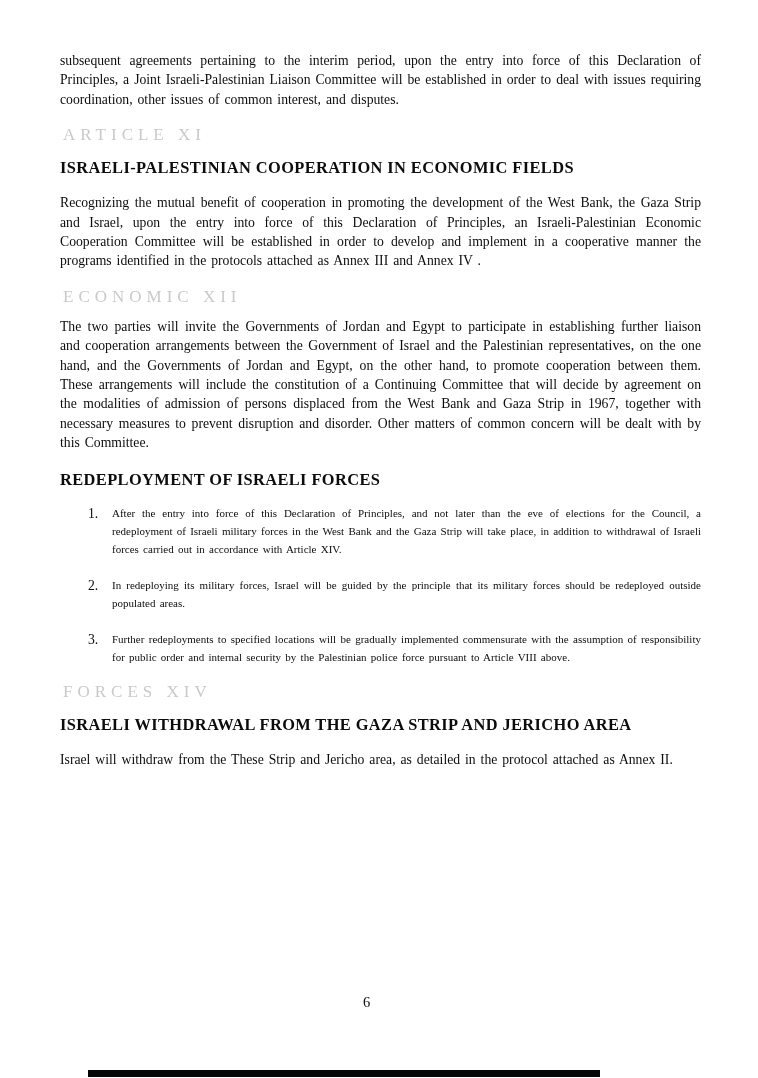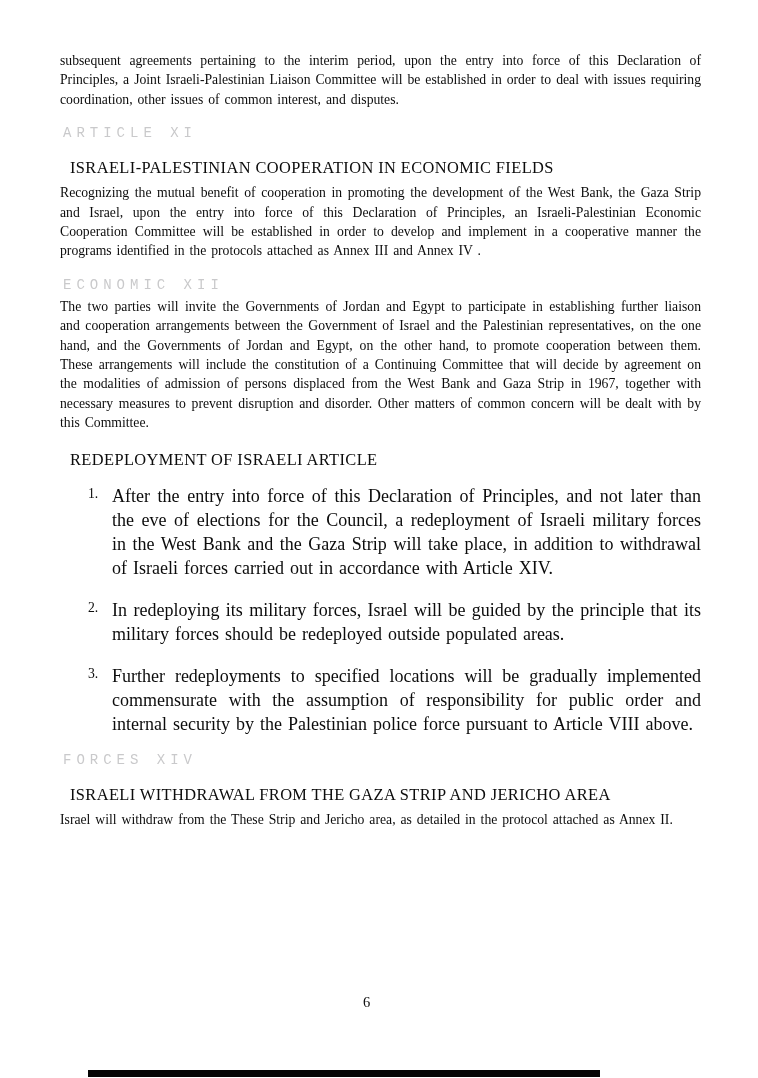--- a/index.html
+++ b/index.html
@@ -18,52 +18,51 @@
     top: 51px;
     width: 641px;
   }
   .body-para {
     font-size: 13.7px;
     line-height: 19.4px;
     text-align: justify;
     margin: 0;
     word-spacing: 1.5px;
   }
-  .after-heading { margin-top: 4px; }
+  .after-heading { margin-top: 14px; }
   .article-marker {
     height: 16px;
     margin: 16px 0 0 3px;
-    font-size: 14px;
+    font-size: 17px;
     letter-spacing: 5px;
     color: #c0c0c2;
     filter: blur(0.45px);
     opacity: 0.85;
     white-space: nowrap;
-    font-family: Liberation Mono, monospace;
   }
   .section-heading {
     font-size: 16.4px;
     line-height: 22px;
-    font-weight: normal;
+    font-weight: bold;
     letter-spacing: 0.4px;
-    margin: 16px 0 0 10px;
+    margin: 16px 0 0 0;
     white-space: nowrap;
   }
   .numbered-list { margin-top: 13px; padding-left: 28px; }
   .list-item { display: flex; margin-bottom: 18px; }
   .list-item:last-child { margin-bottom: 0; }
   .list-item-number {
     flex: 0 0 24px;
     font-size: 13.7px;
     line-height: 19.4px;
   }
   .list-item-text {
     flex: 1;
-    font-size: 18px;
-    line-height: 24px;
+    font-size: 11px;
+    line-height: 18px;
     text-align: justify;
     word-spacing: 1.5px;
   }
   .page-number {
     position: absolute;
     left: 363px;
     top: 994px;
     font-size: 14.5px;
   }
   .scan-bar {
@@ -83,21 +82,21 @@
 
     <p class="body-para">subsequent agreements pertaining to the interim period, upon the entry into force of this Declaration of Principles, a Joint Israeli-Palestinian Liaison Committee will be established in order to deal with issues requiring coordination, other issues of common interest, and disputes.</p>
 
     <div class="article-marker">ARTICLE XI</div>
     <h2 class="section-heading">ISRAELI-PALESTINIAN COOPERATION IN ECONOMIC FIELDS</h2>
     <p class="body-para after-heading">Recognizing the mutual benefit of cooperation in promoting the development of the West Bank, the Gaza Strip and Israel, upon the entry into force of this Declaration of Principles, an Israeli-Palestinian Economic Cooperation Committee will be established in order to develop and implement in a cooperative manner the programs identified in the protocols attached as Annex III and Annex IV .</p>
 
     <div class="article-marker">ECONOMIC XII</div>
     <p class="body-para after-heading">The two parties will invite the Governments of Jordan and Egypt to participate in establishing further liaison and cooperation arrangements between the Government of Israel and the Palestinian representatives, on the one hand, and the Governments of Jordan and Egypt, on the other hand, to promote cooperation between them. These arrangements will include the constitution of a Continuing Committee that will decide by agreement on the modalities of admission of persons displaced from the West Bank and Gaza Strip in 1967, together with necessary measures to prevent disruption and disorder. Other matters of common concern will be dealt with by this Committee.</p>
 
-    <h2 class="section-heading">REDEPLOYMENT OF ISRAELI ARTICLE</h2>
+    <h2 class="section-heading">REDEPLOYMENT OF ISRAELI FORCES</h2>
     <div class="numbered-list">
       <div class="list-item">
         <div class="list-item-number">1.</div>
         <div class="list-item-text">After the entry into force of this Declaration of Principles, and not later than the eve of elections for the Council, a redeployment of Israeli military forces in the West Bank and the Gaza Strip will take place, in addition to withdrawal of Israeli forces carried out in accordance with Article XIV.</div>
       </div>
       <div class="list-item">
         <div class="list-item-number">2.</div>
         <div class="list-item-text">In redeploying its military forces, Israel will be guided by the principle that its military forces should be redeployed outside populated areas.</div>
       </div>
       <div class="list-item">

